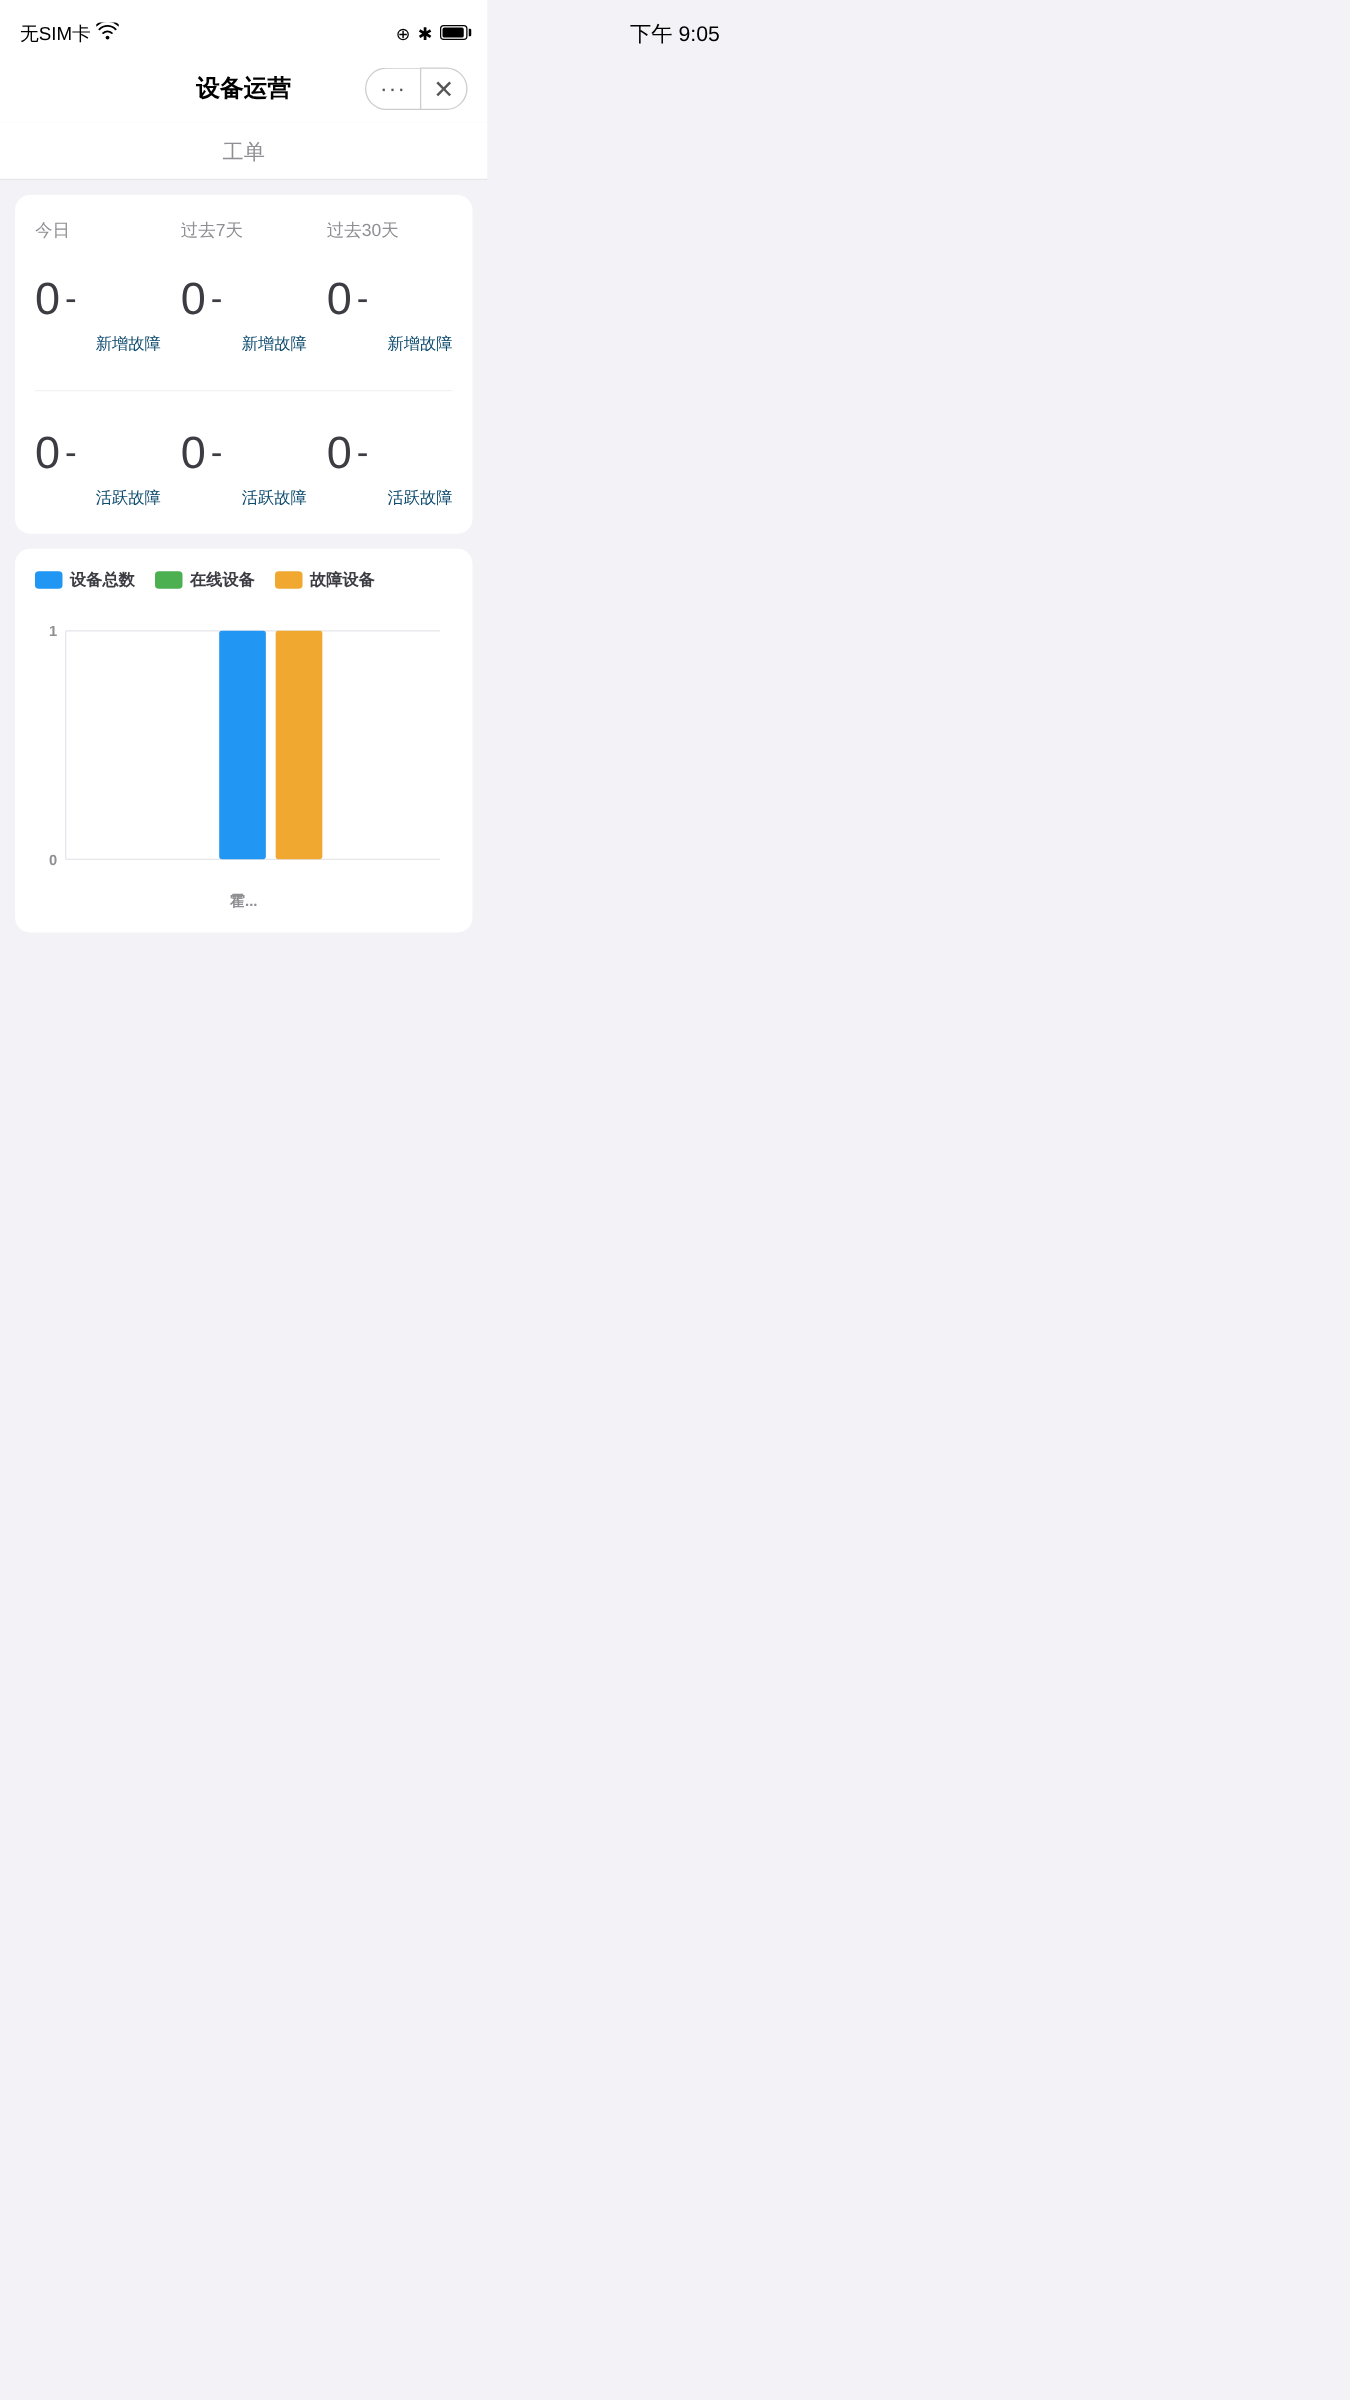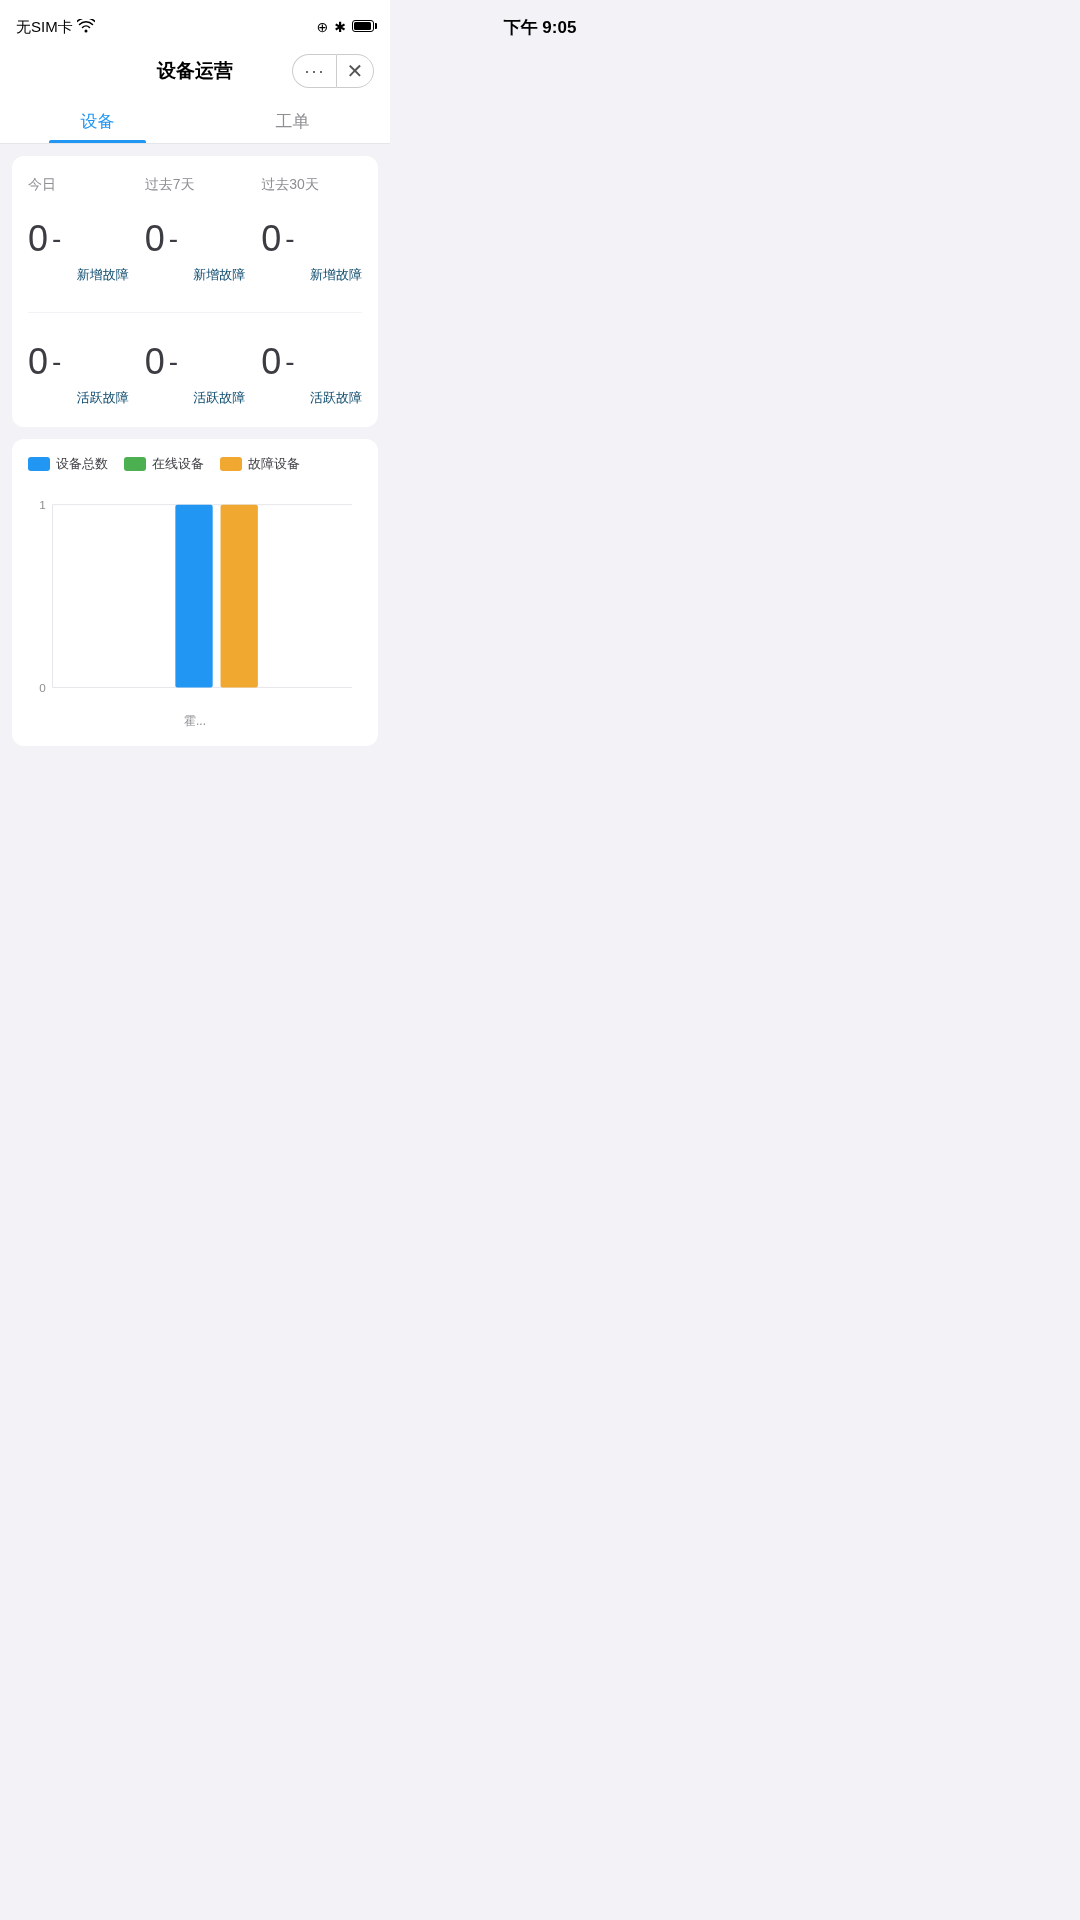--- a/index.html
+++ b/index.html
@@ -25,21 +25,21 @@
     .status-left {
       font-size: 15px;
       font-weight: 500;
       color: #000;
       display: flex;
       align-items: center;
       gap: 4px;
     }
     .status-center {
       font-size: 17px;
-      font-weight: 700;
+      font-weight: 400;
       color: #000;
       position: absolute;
       left: 50%;
       transform: translateX(-50%);
     }
     .status-right {
       display: flex;
       align-items: center;
       gap: 6px;
       font-size: 13px;
@@ -208,20 +208,21 @@
     .section-title {
       font-size: 18px;
       font-weight: 600;
       color: #000;
       padding: 4px 4px 8px;
     }
     .chart-card {
       background: #fff;
       border-radius: 12px;
       padding: 16px;
+      font-weight: bold;
     }
     .chart-legend {
       display: flex;
       align-items: center;
       gap: 16px;
       margin-bottom: 16px;
       flex-wrap: wrap;
     }
     .legend-item {
       display: flex;
@@ -282,23 +283,20 @@
 
 <div class="nav-bar">
   <span class="nav-title">设备运营</span>
   <div class="nav-actions">
     <button class="nav-btn-more">···</button>
     <button class="nav-btn-close">✕</button>
   </div>
 </div>
 
 <div class="tab-bar">
-  <div class="tab-item active">
-    <span>设备</span>
-  </div>
   <div class="tab-item">
     <span>工单</span>
   </div>
 </div>
 
 <div class="main-content">
 
   <div class="stats-card">
     <div class="stats-grid">
 

